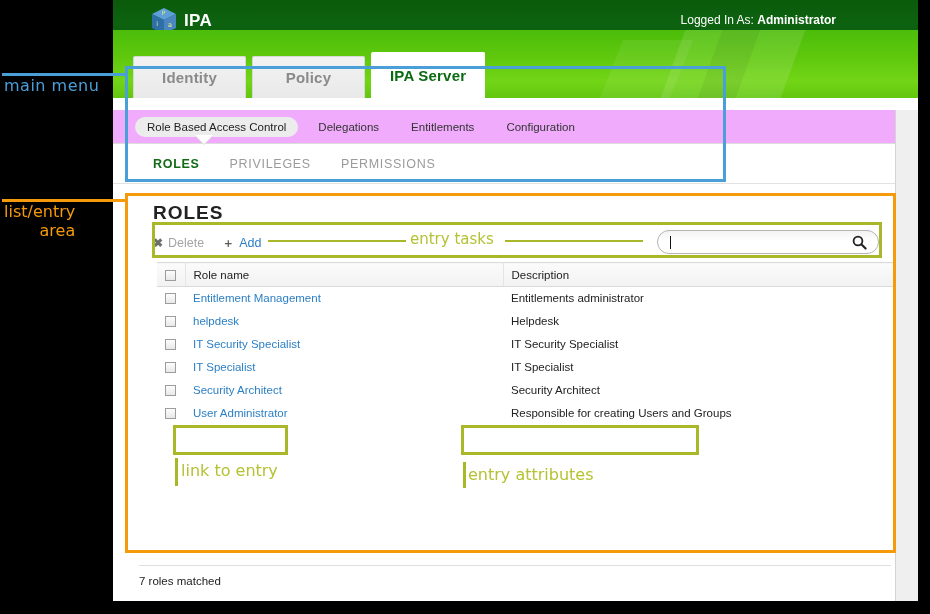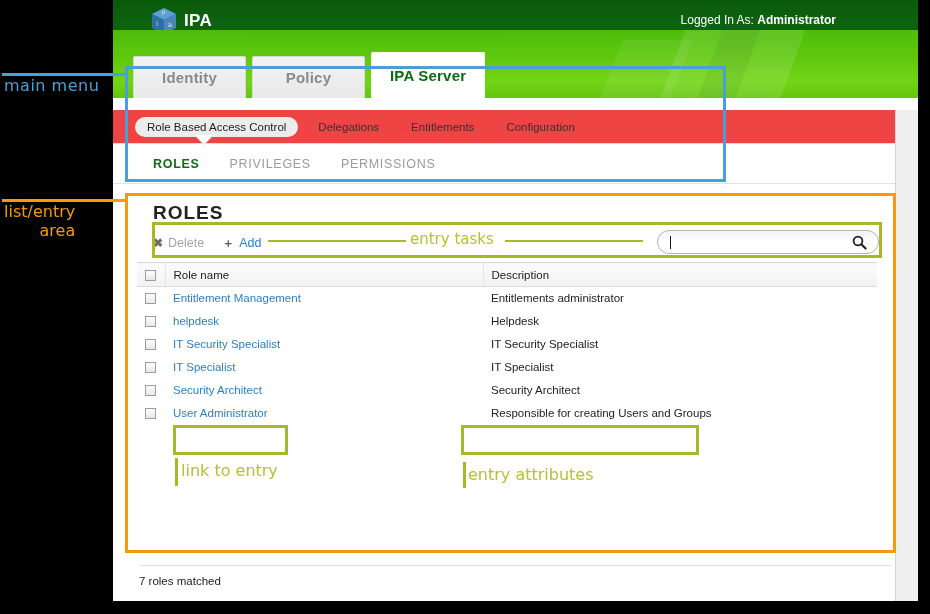--- a/index.html
+++ b/index.html
@@ -101,21 +101,21 @@
     background: #ffffff;
   }
 
   
   .subnav {
     position: relative;
     height: 34px;
     border-bottom: 1px solid #dcdcdc;
     display: flex; align-items: center;
     padding-left: 22px;
-    background: #ef4444;
+    background: #f0abfc;
   }
   .subnav-item {
     font-size: 11.5px; color: #333333;
     padding: 4px 12px; margin-right: 8px;
     white-space: nowrap;
   }
   .subnav-item.sel {
     background: #ececec;
     border-radius: 11px;
     color: #222;
@@ -175,21 +175,21 @@
   .caret-text {
     width: 1px; height: 13px; background: #111;
     margin-left: 12px;
   }
   .mag {
     position: absolute; right: 11px; top: 4px;
   }
 
   
   .tbl {
-    position: absolute; left: 24px; top: 152px;
+    position: absolute; left: 44px; top: 152px;
     width: 740px;
     border-collapse: collapse;
     font-size: 11.5px;
   }
   .tbl th {
     background: linear-gradient(to bottom, #fbfbfb, #f2f2f2);
     border-top: 1px solid #dadada;
     border-bottom: 1px solid #dadada;
     text-align: left;
     font-weight: normal;

